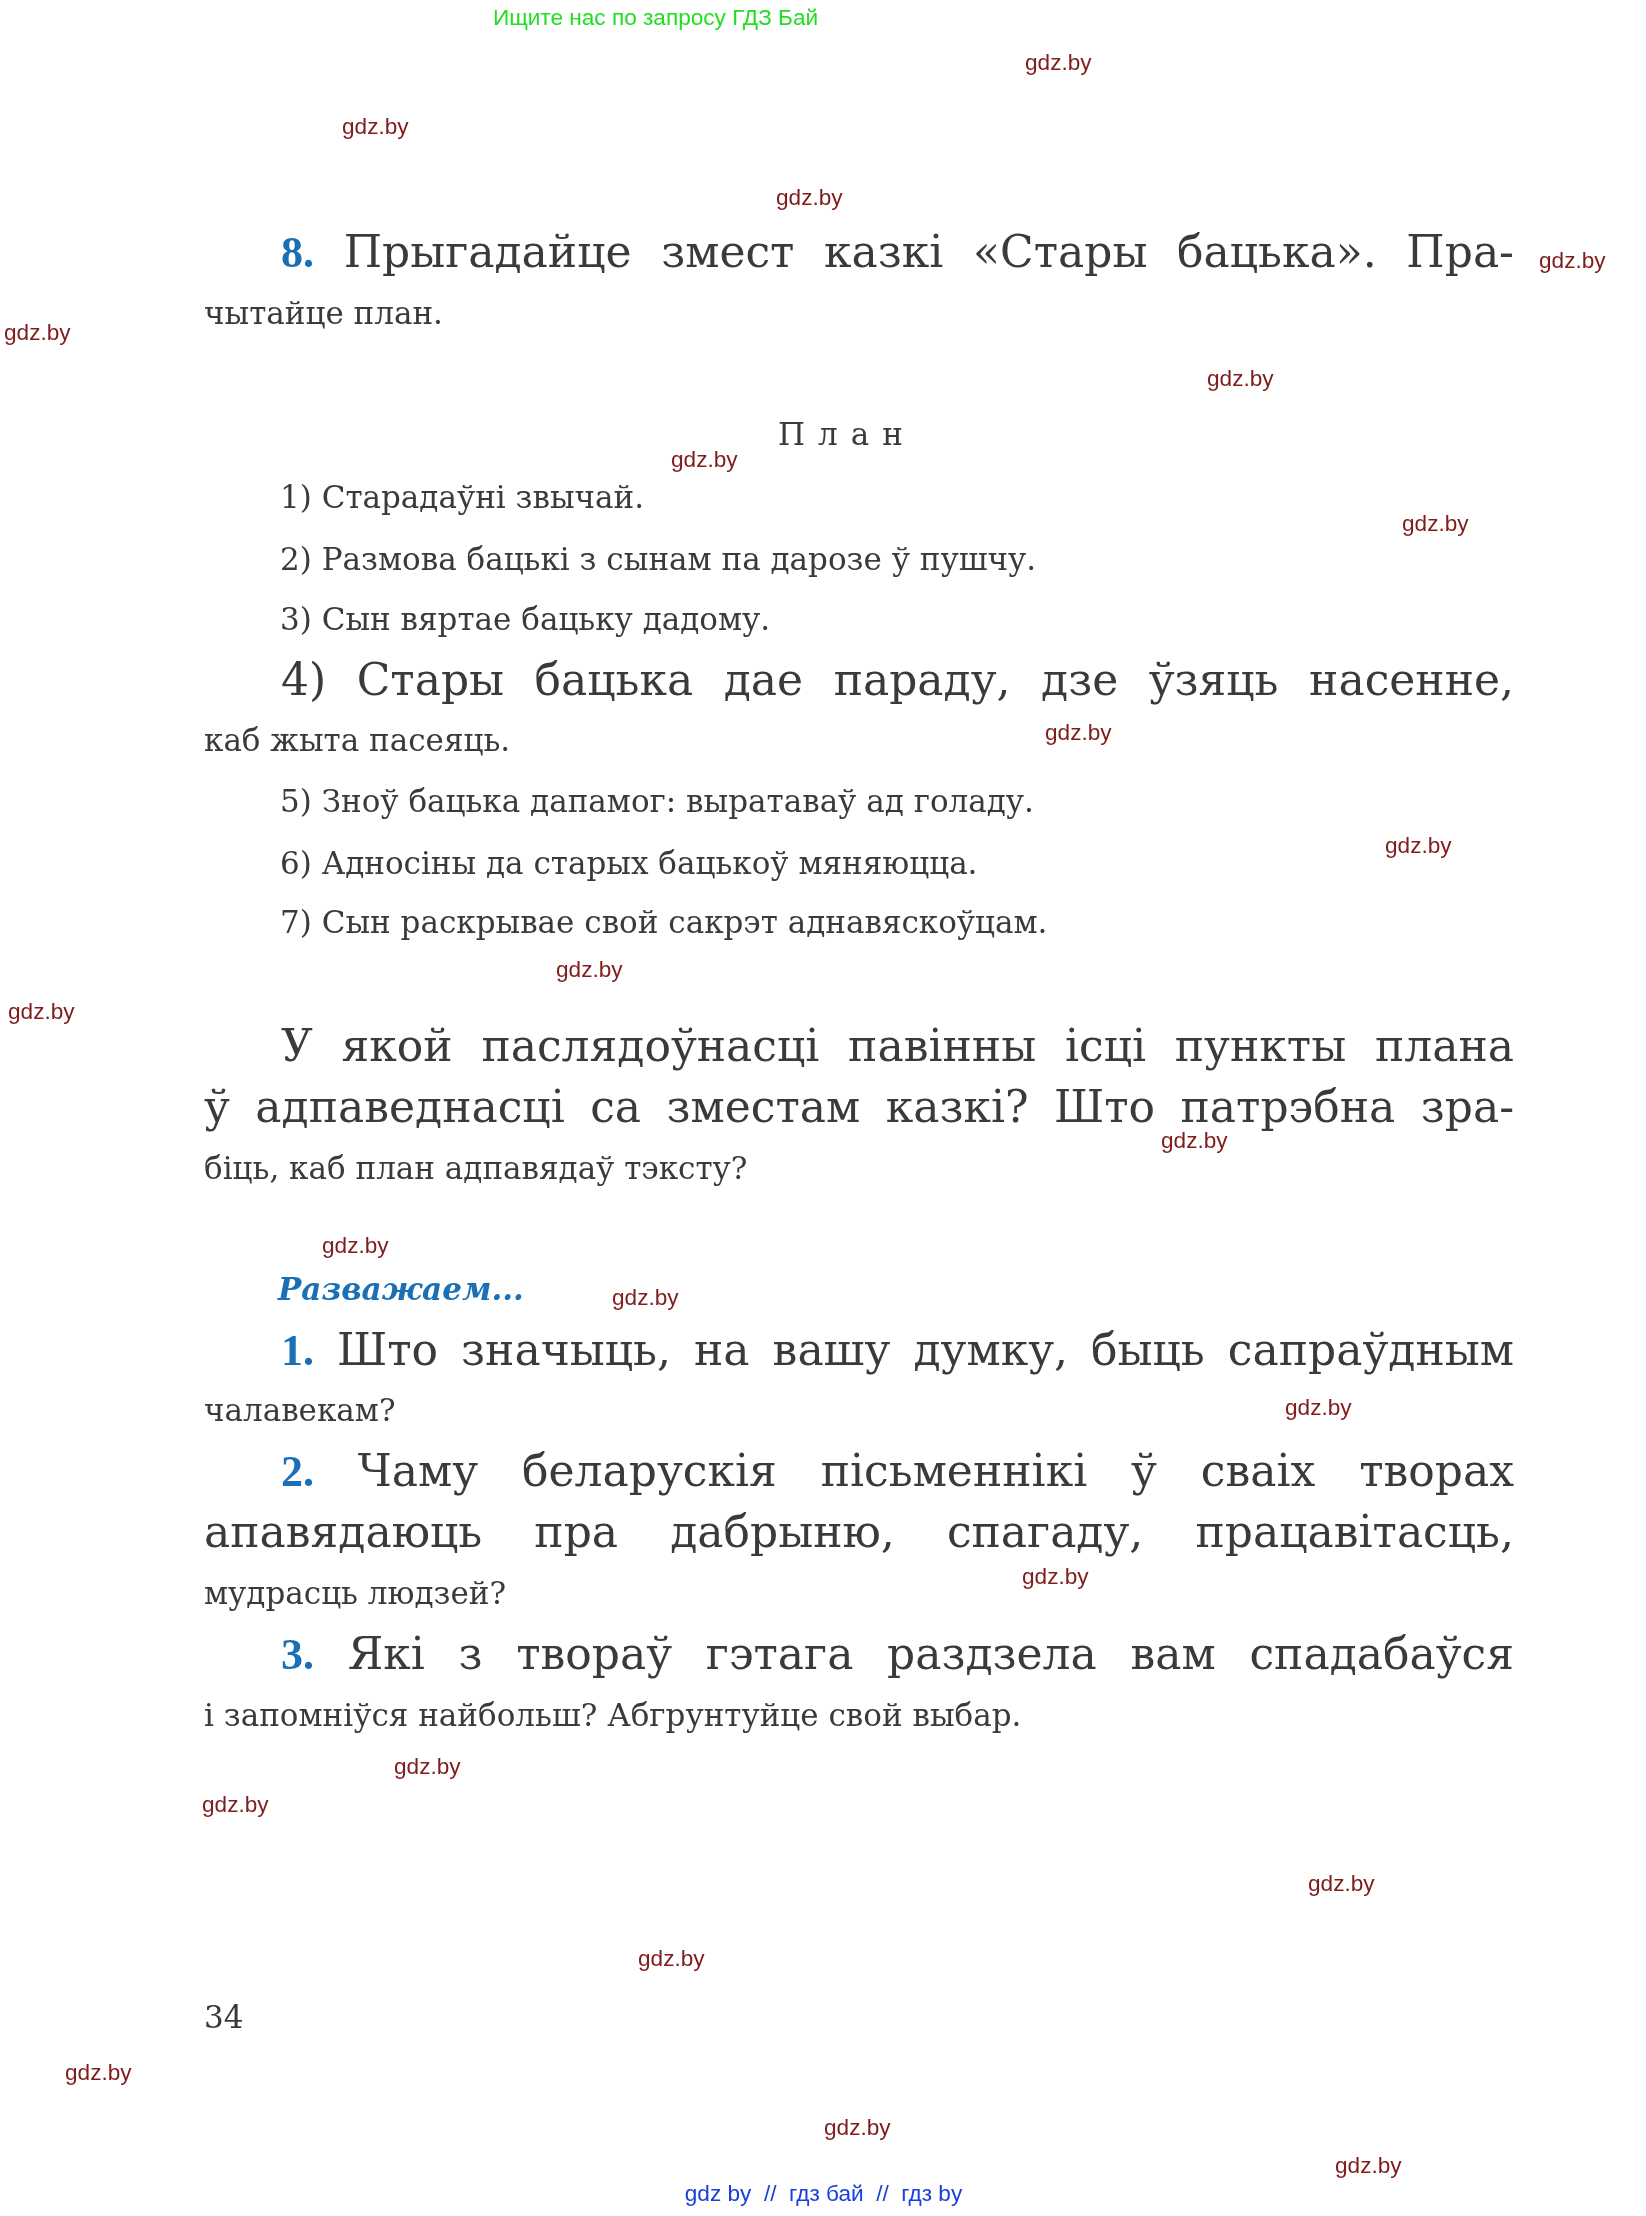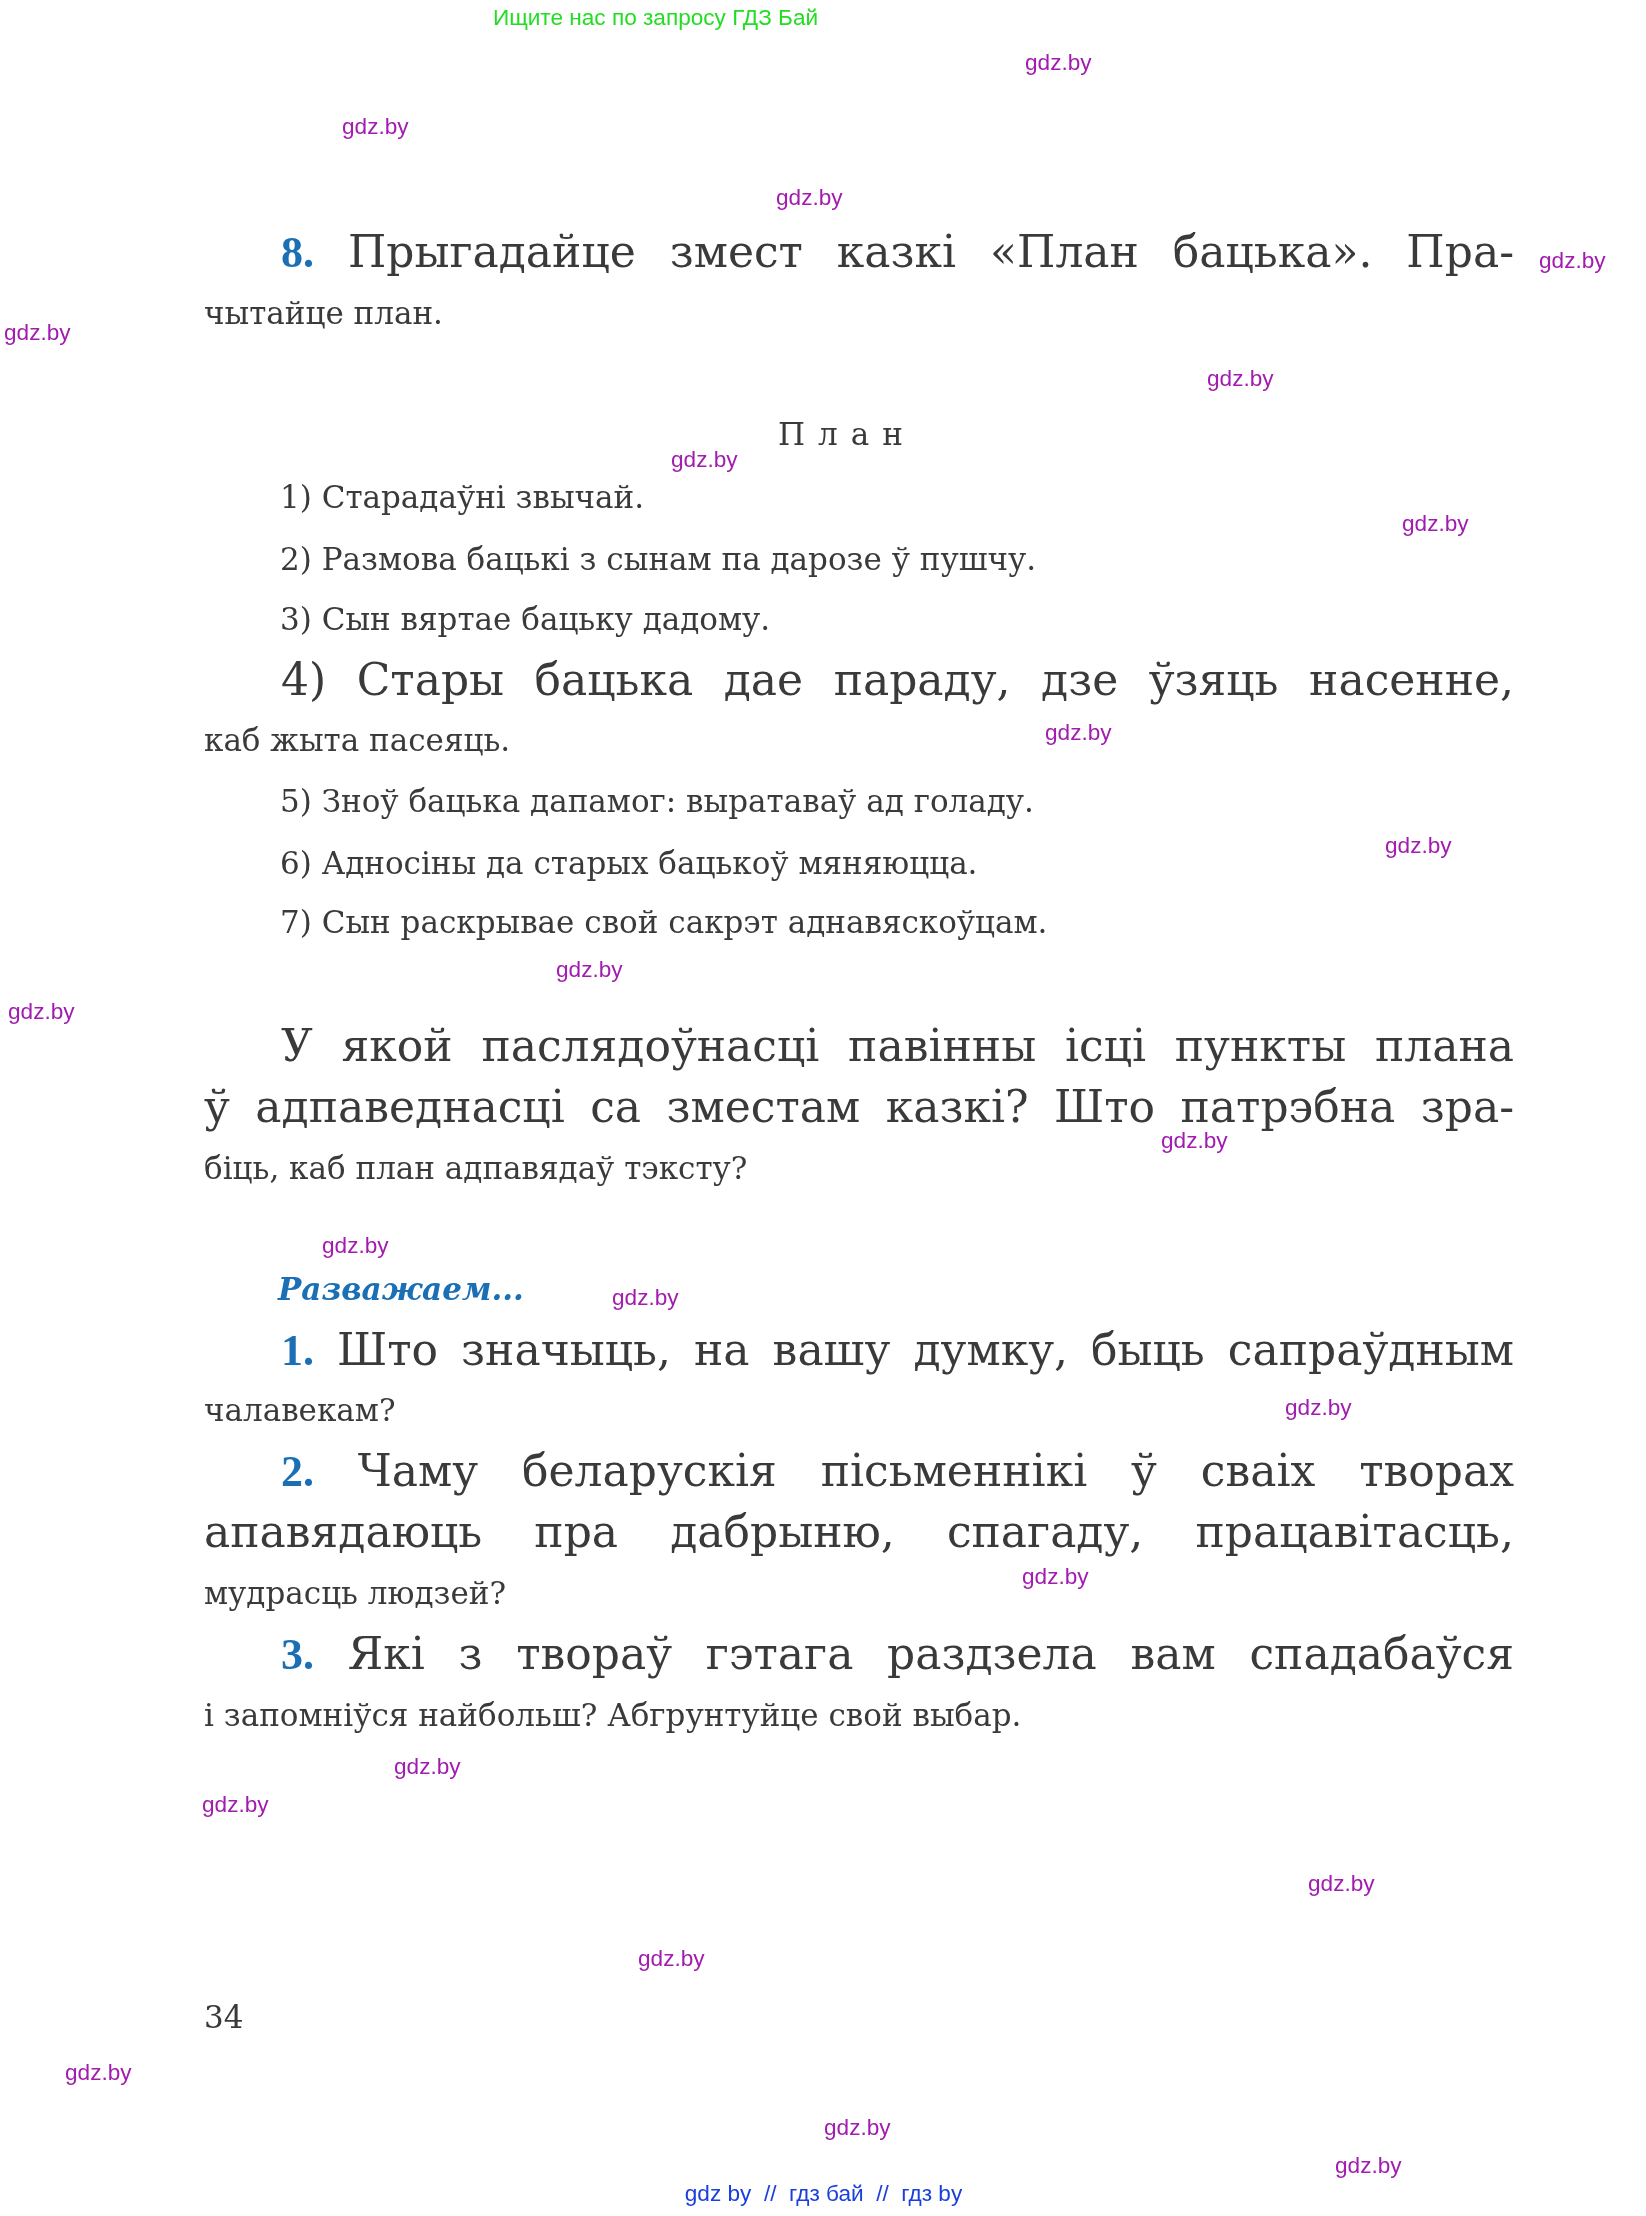--- a/index.html
+++ b/index.html
@@ -2,36 +2,36 @@
 <html style="font-size:13px"><head>
 <meta charset="utf-8">
 <style>
   html, body { margin:0; padding:0; background:#ffffff; }
   body { width:1647px; height:2216px; position:relative; overflow:hidden; }
   .page { position:absolute; left:0; top:0; width:1647px; height:2216px; }
   .serif { font-family:"DejaVu Serif", "Liberation Serif", serif; color:#3a3a3a; }
   .line { position:absolute; font-size:31px; line-height:52px; white-space:nowrap; }
   .just { position:absolute; left:204px; width:1310px; font-size:44px; line-height:52px; text-align:justify; text-align-last:justify; white-space:nowrap; }
   .num { color:#1a6fb5; font-weight:bold; font-family:"Liberation Serif", serif; }
-  .wm { position:absolute; font-family:"Liberation Sans", sans-serif; font-size:22.6px; color:#a21caf; }
+  .wm { position:absolute; font-family:"Liberation Sans", sans-serif; font-size:22.6px; color:#7f1d1d; }
   .top-banner { position:absolute; top:4.8px; left:0; width:1311px; text-align:center; font-family:"Liberation Sans", sans-serif; font-size:22.6px; color:#22dd22; }
   .bottom-links { position:absolute; top:2200px; left:0; width:1647px; text-align:center; font-family:"Liberation Sans", sans-serif; font-size:22.6px; color:#1a3fdc; transform:translateY(-19.3px); }
   .heading-italic { color:#1a6fb5; font-family:"DejaVu Serif", serif; font-style:italic; font-weight:bold; }
   .plan-title { letter-spacing:13px; }
 </style>
 </head>
 <body>
 
 <div class="page">
 
   <div class="top-banner">Ищите нас по запросу ГДЗ Бай</div>
 
   <div class="just serif" style="top:226px; padding-left:77px; box-sizing:border-box;">
     <span class="num">8.</span>
-    <span>Прыгадайце змест казкі «План бацька». Пра-</span>
+    <span>Прыгадайце змест казкі «Стары бацька». Пра-</span>
   </div>
   <div class="line serif" style="top:287px; left:204px;">чытайце план.</div>
 
   <div class="line serif plan-title" style="top:408px; left:778px;">План</div>
   <div class="line serif" style="top:471px; left:280px;">1) Старадаўні звычай.</div>
   <div class="line serif" style="top:533px; left:280px;">2) Размова бацькі з сынам па дарозе ў пушчу.</div>
   <div class="line serif" style="top:593px; left:280px;">3) Сын вяртае бацьку дадому.</div>
   <div class="just serif" style="top:654px; padding-left:77px; box-sizing:border-box;">4) Стары бацька дае параду, дзе ўзяць насенне,</div>
   <div class="line serif" style="top:714px; left:204px;">каб жыта пасеяць.</div>
   <div class="line serif" style="top:775px; left:280px;">5) Зноў бацька дапамог: выратаваў ад голаду.</div>

